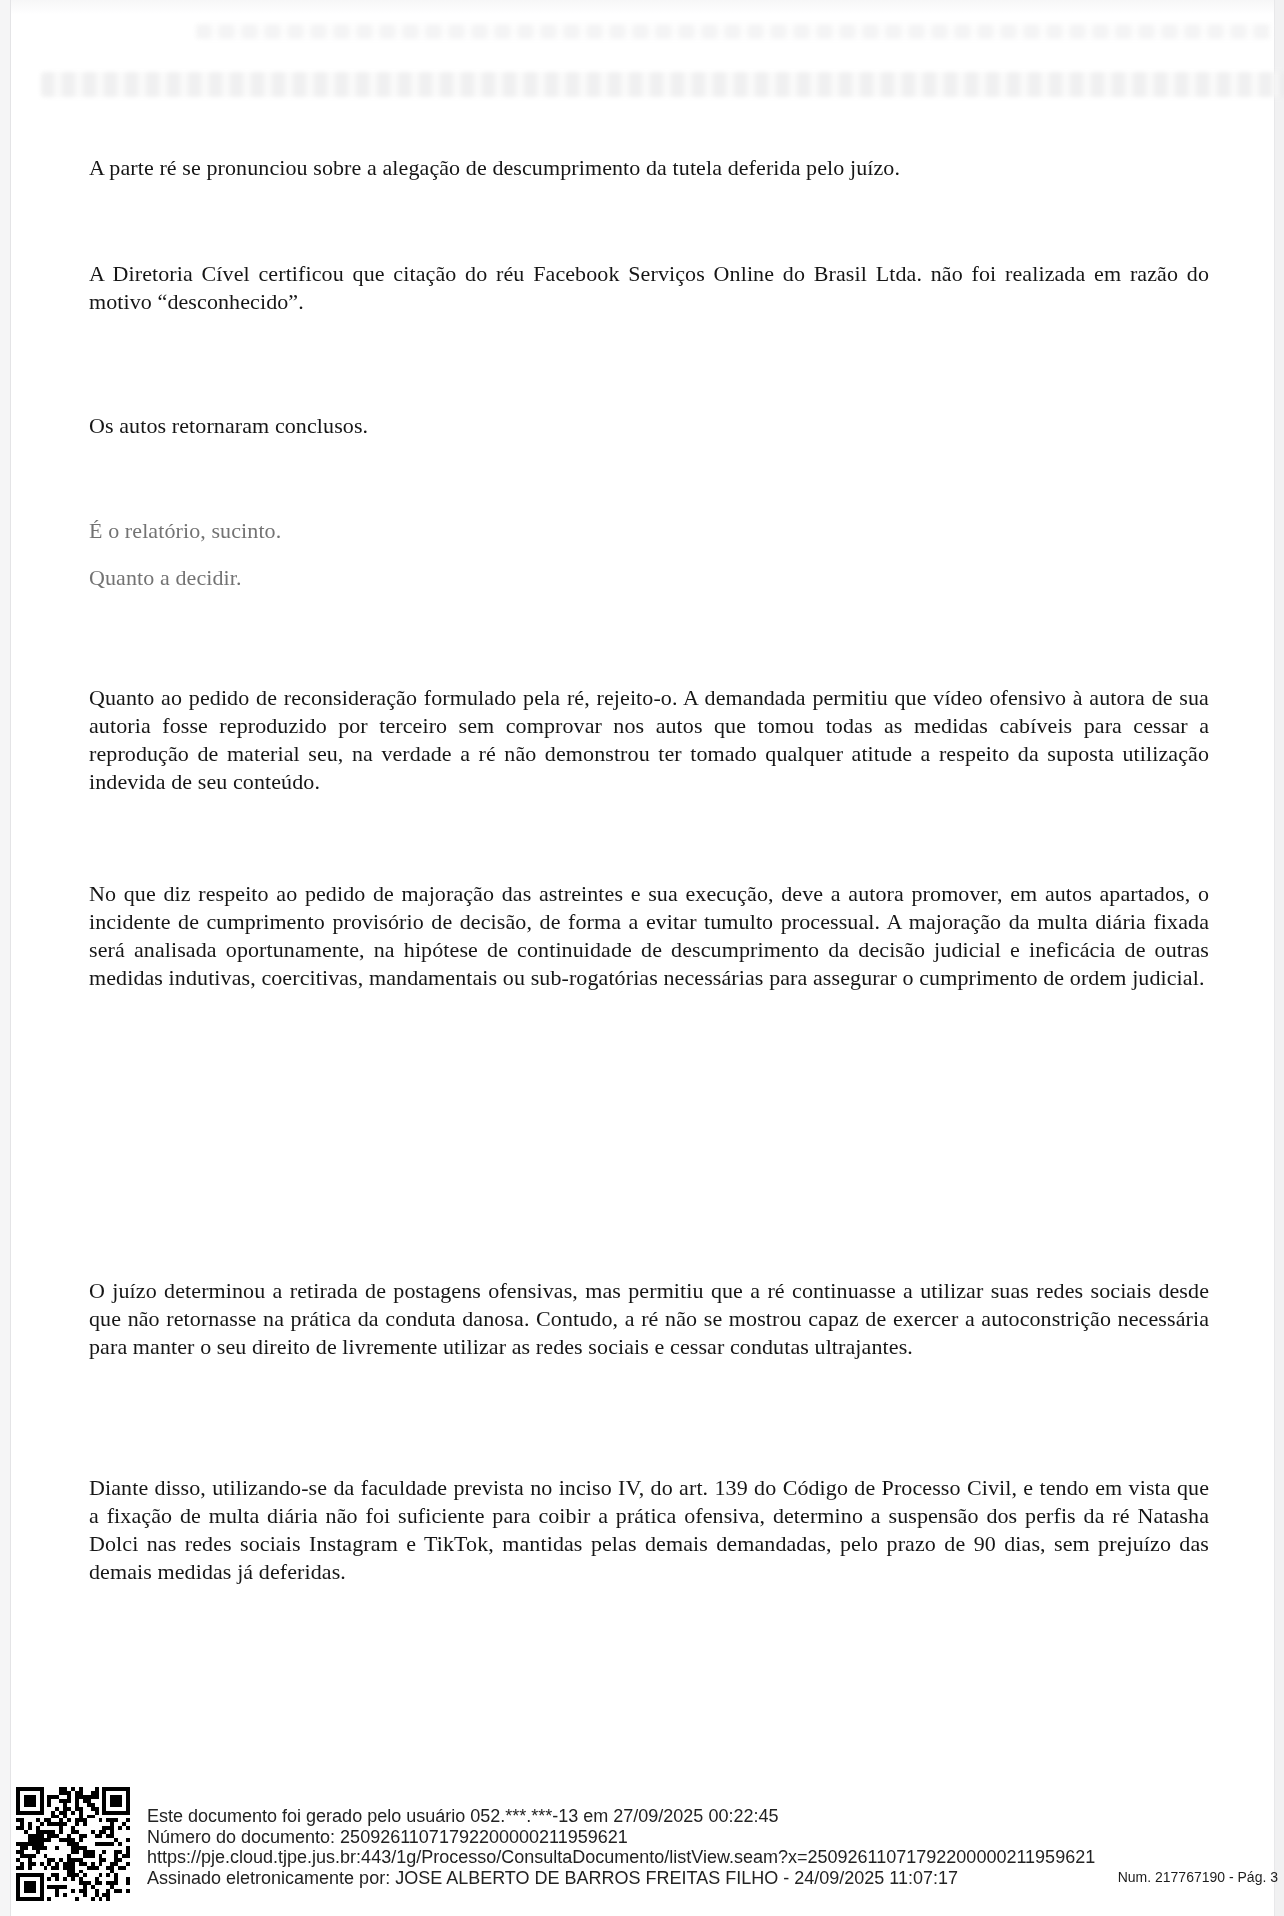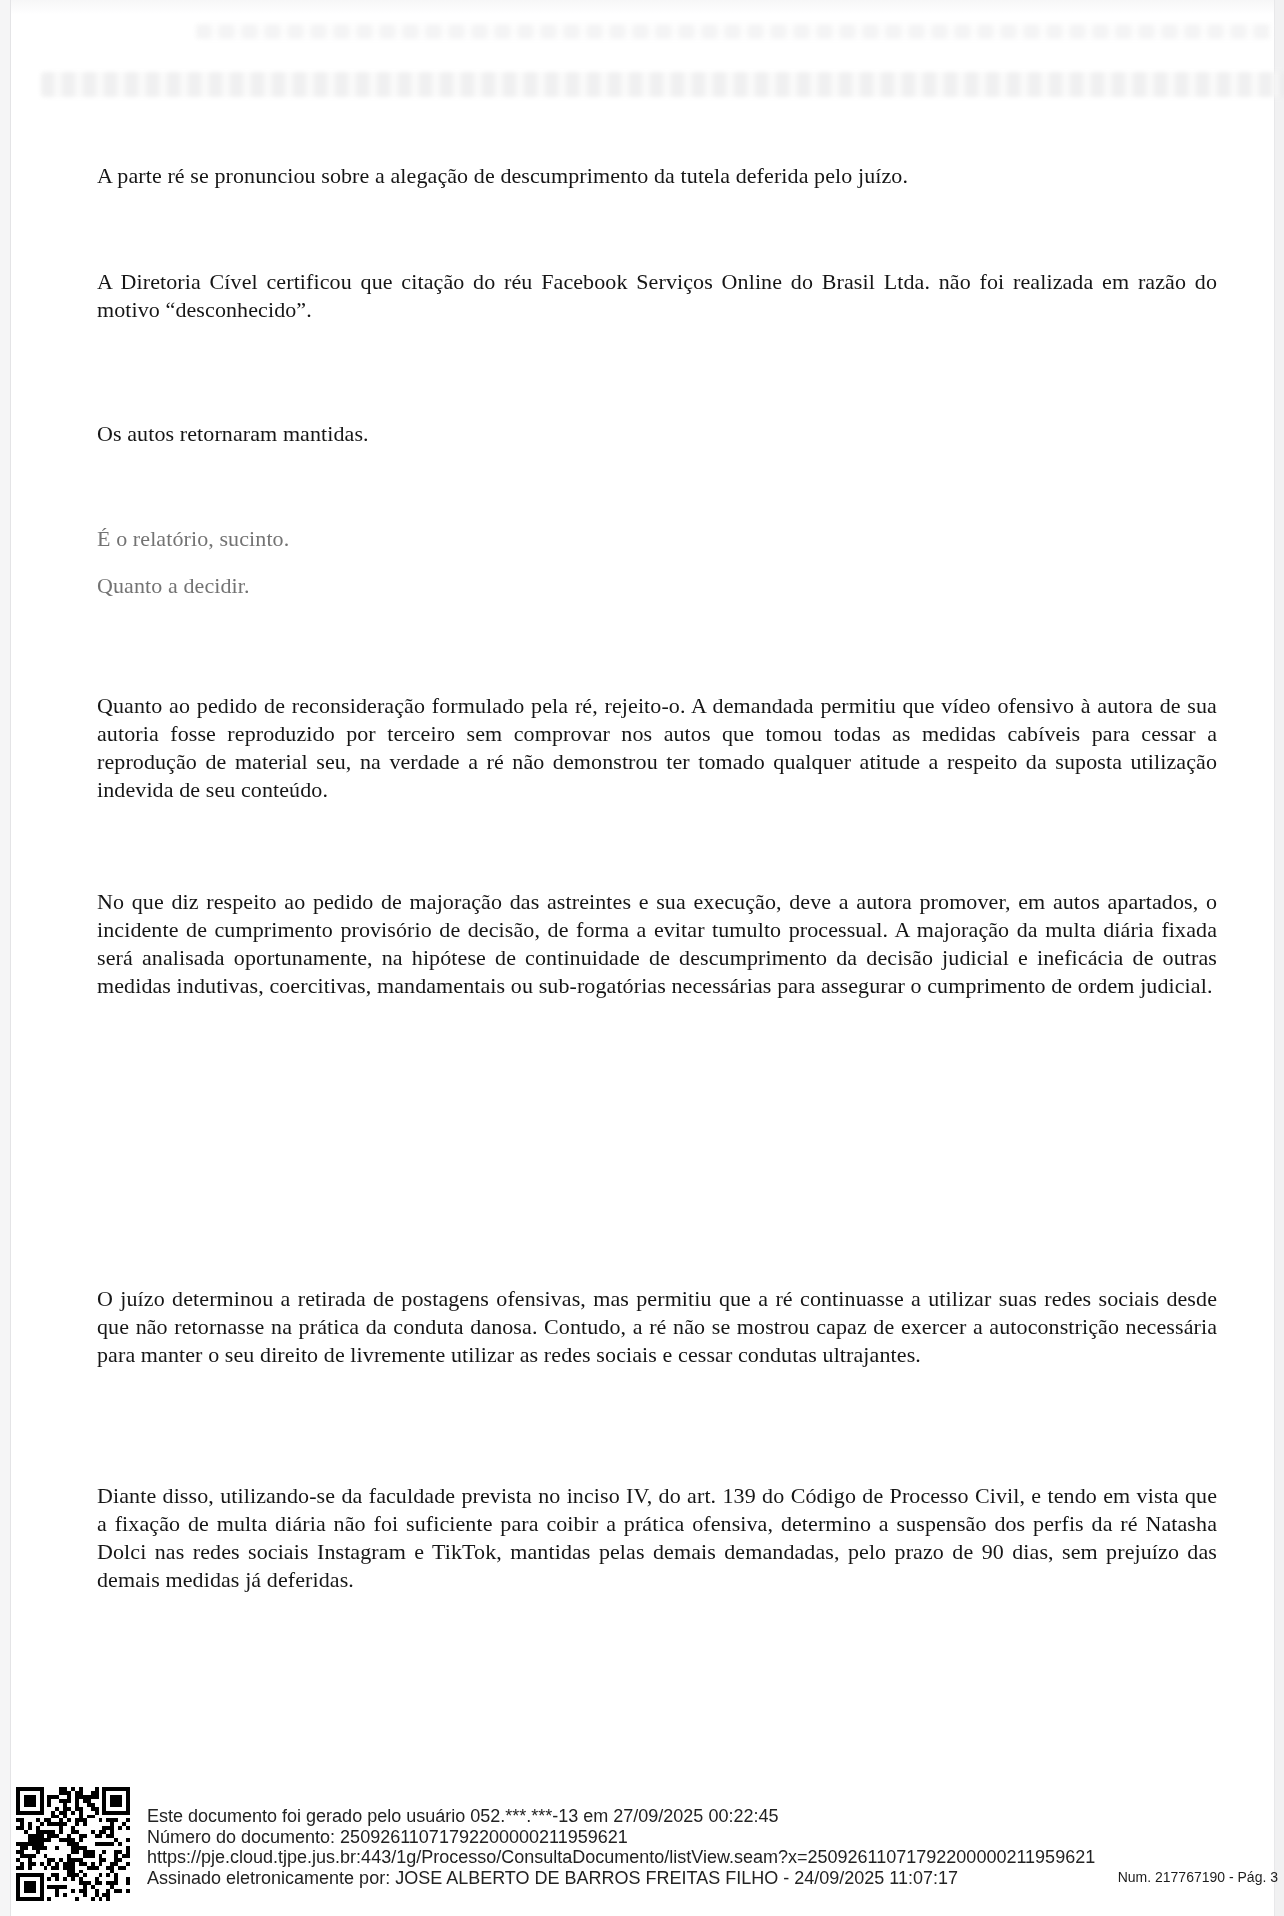--- a/index.html
+++ b/index.html
@@ -49,21 +49,21 @@
   .ghost-b {
     top: 72px; left: 30px; width: 1245px; height: 25px;
     background: repeating-linear-gradient(90deg, #e9e9ea 0 13px, #f8f8f8 13px 21px);
     opacity: .65;
   }
   
   .para {
     position: absolute;
     left: 74px;            
     width: 1120px;
-    margin: 12px;
+    margin: 4px;
     font-size: 22px;
     line-height: 28px;
     text-align: justify;
     text-justify: inter-word;
     color: #161616;
     letter-spacing: 0.1px;
   }
   .para.single { text-align: left; }
   .para.bold { font-weight: normal; color: #737373; }
   
@@ -93,21 +93,21 @@
 <div class="gutter-left"></div>
 <div class="gutter-right"></div>
 
 <div class="page">
   <div class="page-top-shade"></div>
   <div class="ghost-band ghost-a"></div>
   <div class="ghost-band ghost-b"></div>
 
   <p class="para single" style="top:150px">A parte ré se pronunciou sobre a alegação de descumprimento da tutela deferida pelo juízo.</p>
   <p class="para" style="top:256px">A Diretoria Cível certificou que citação do réu Facebook Serviços Online do Brasil Ltda. não foi realizada em razão do motivo “desconhecido”.</p>
-  <p class="para single" style="top:408px">Os autos retornaram mantidas.</p>
+  <p class="para single" style="top:408px">Os autos retornaram conclusos.</p>
   <p class="para single bold" style="top:513px">É o relatório, sucinto.</p>
   <p class="para single bold" style="top:560px">Quanto a decidir.</p>
   <p class="para" style="top:680px">Quanto ao pedido de reconsideração formulado pela ré, rejeito-o. A demandada permitiu que vídeo ofensivo à autora de sua autoria fosse reproduzido por terceiro sem comprovar nos autos que tomou todas as medidas cabíveis para cessar a reprodução de material seu, na verdade a ré não demonstrou ter tomado qualquer atitude a respeito da suposta utilização indevida de seu conteúdo.</p>
   <p class="para" style="top:876px">No que diz respeito ao pedido de majoração das astreintes e sua execução, deve a autora promover, em autos apartados, o incidente de cumprimento provisório de decisão, de forma a evitar tumulto processual. A majoração da multa diária fixada será analisada oportunamente, na hipótese de continuidade de descumprimento da decisão judicial e ineficácia de outras medidas indutivas, coercitivas, mandamentais ou sub-rogatórias necessárias para assegurar o cumprimento de ordem judicial.</p>
   <p class="para" style="top:1273px">O juízo determinou a retirada de postagens ofensivas, mas permitiu que a ré continuasse a utilizar suas redes sociais desde que não retornasse na prática da conduta danosa. Contudo, a ré não se mostrou capaz de exercer a autoconstrição necessária para manter o seu direito de livremente utilizar as redes sociais e cessar condutas ultrajantes.</p>
   <p class="para" style="top:1470px">Diante disso, utilizando-se da faculdade prevista no inciso IV, do art. 139 do Código de Processo Civil, e tendo em vista que a fixação de multa diária não foi suficiente para coibir a prática ofensiva, determino a suspensão dos perfis da ré Natasha Dolci nas redes sociais Instagram e TikTok, mantidas pelas demais demandadas, pelo prazo de 90 dias, sem prejuízo das demais medidas já deferidas.</p>
 </div>
 
 <div class="qr-wrap">
   <svg id="qr" viewBox="0 0 29 29" shape-rendering="crispEdges" xmlns="http://www.w3.org/2000/svg" aria-hidden="true">

